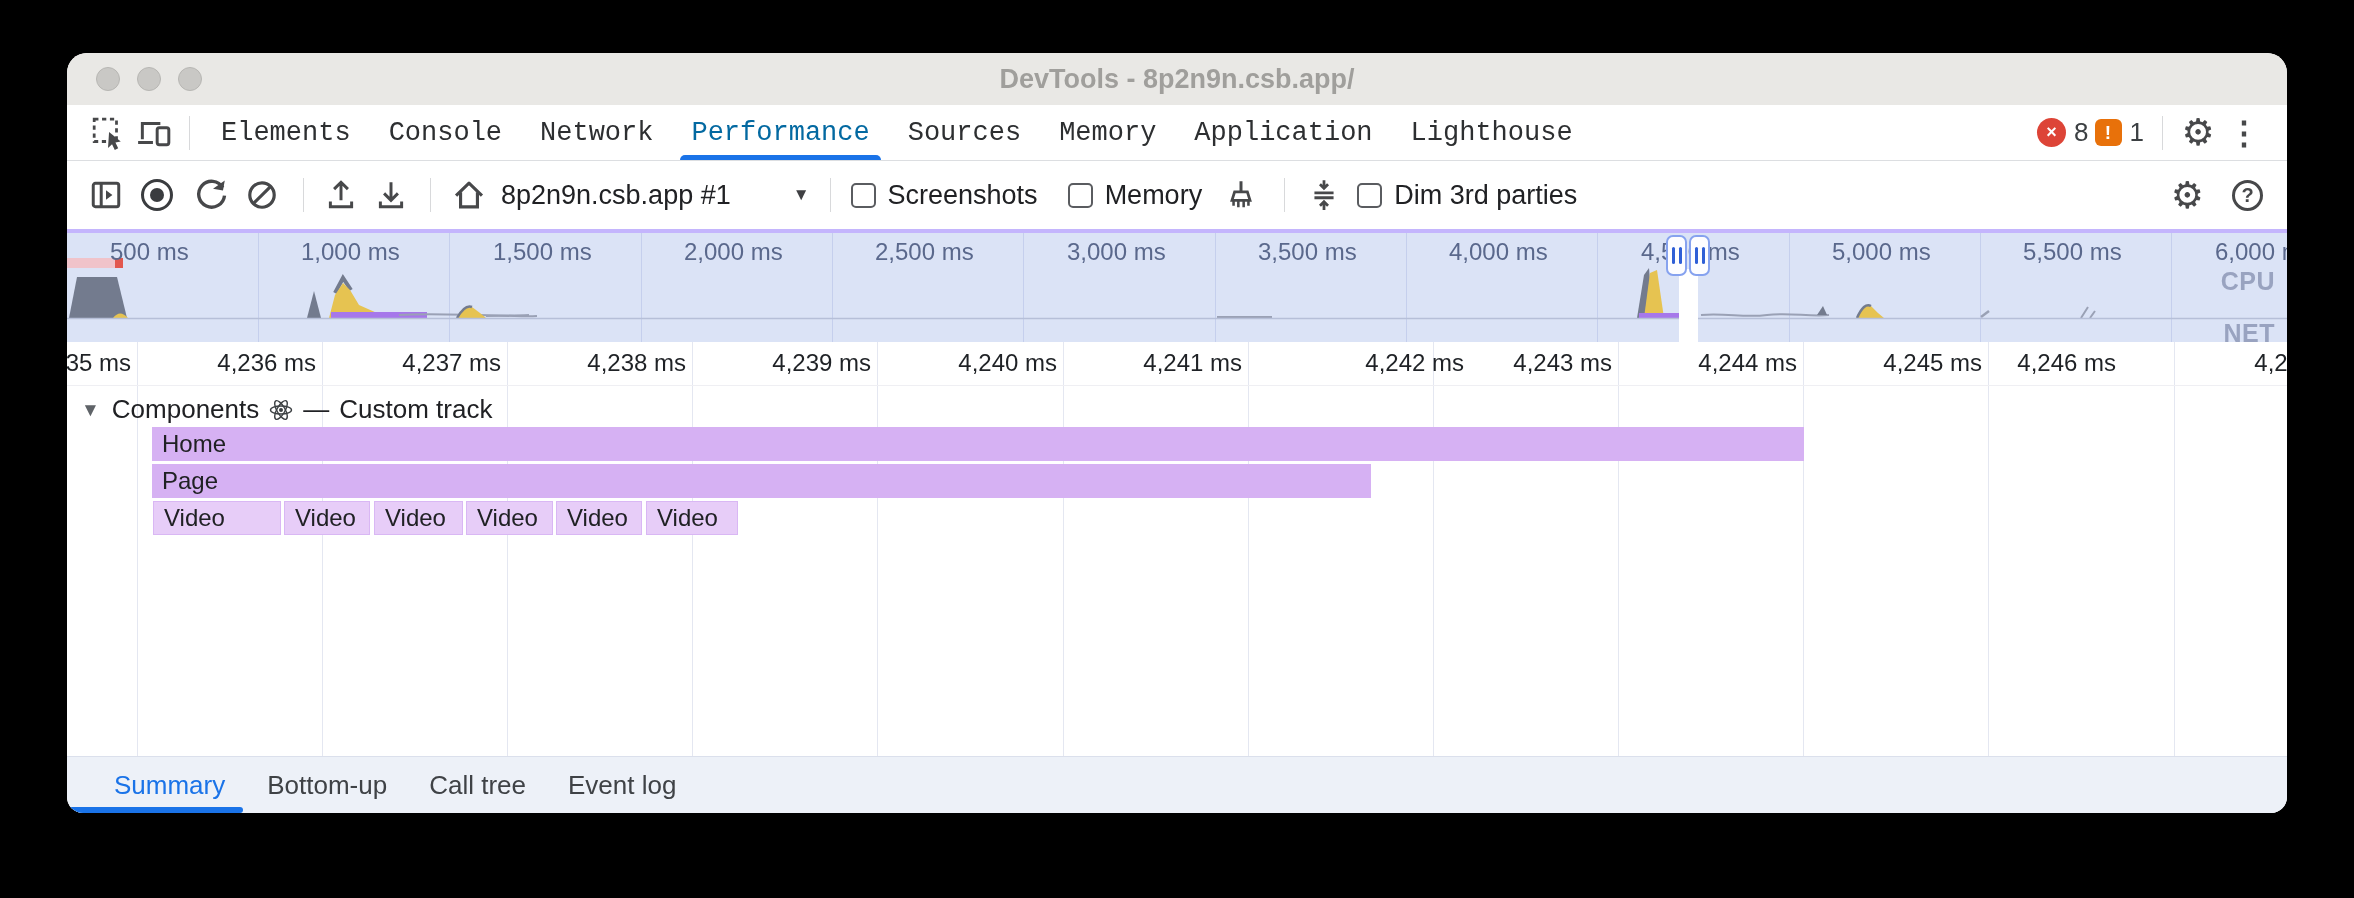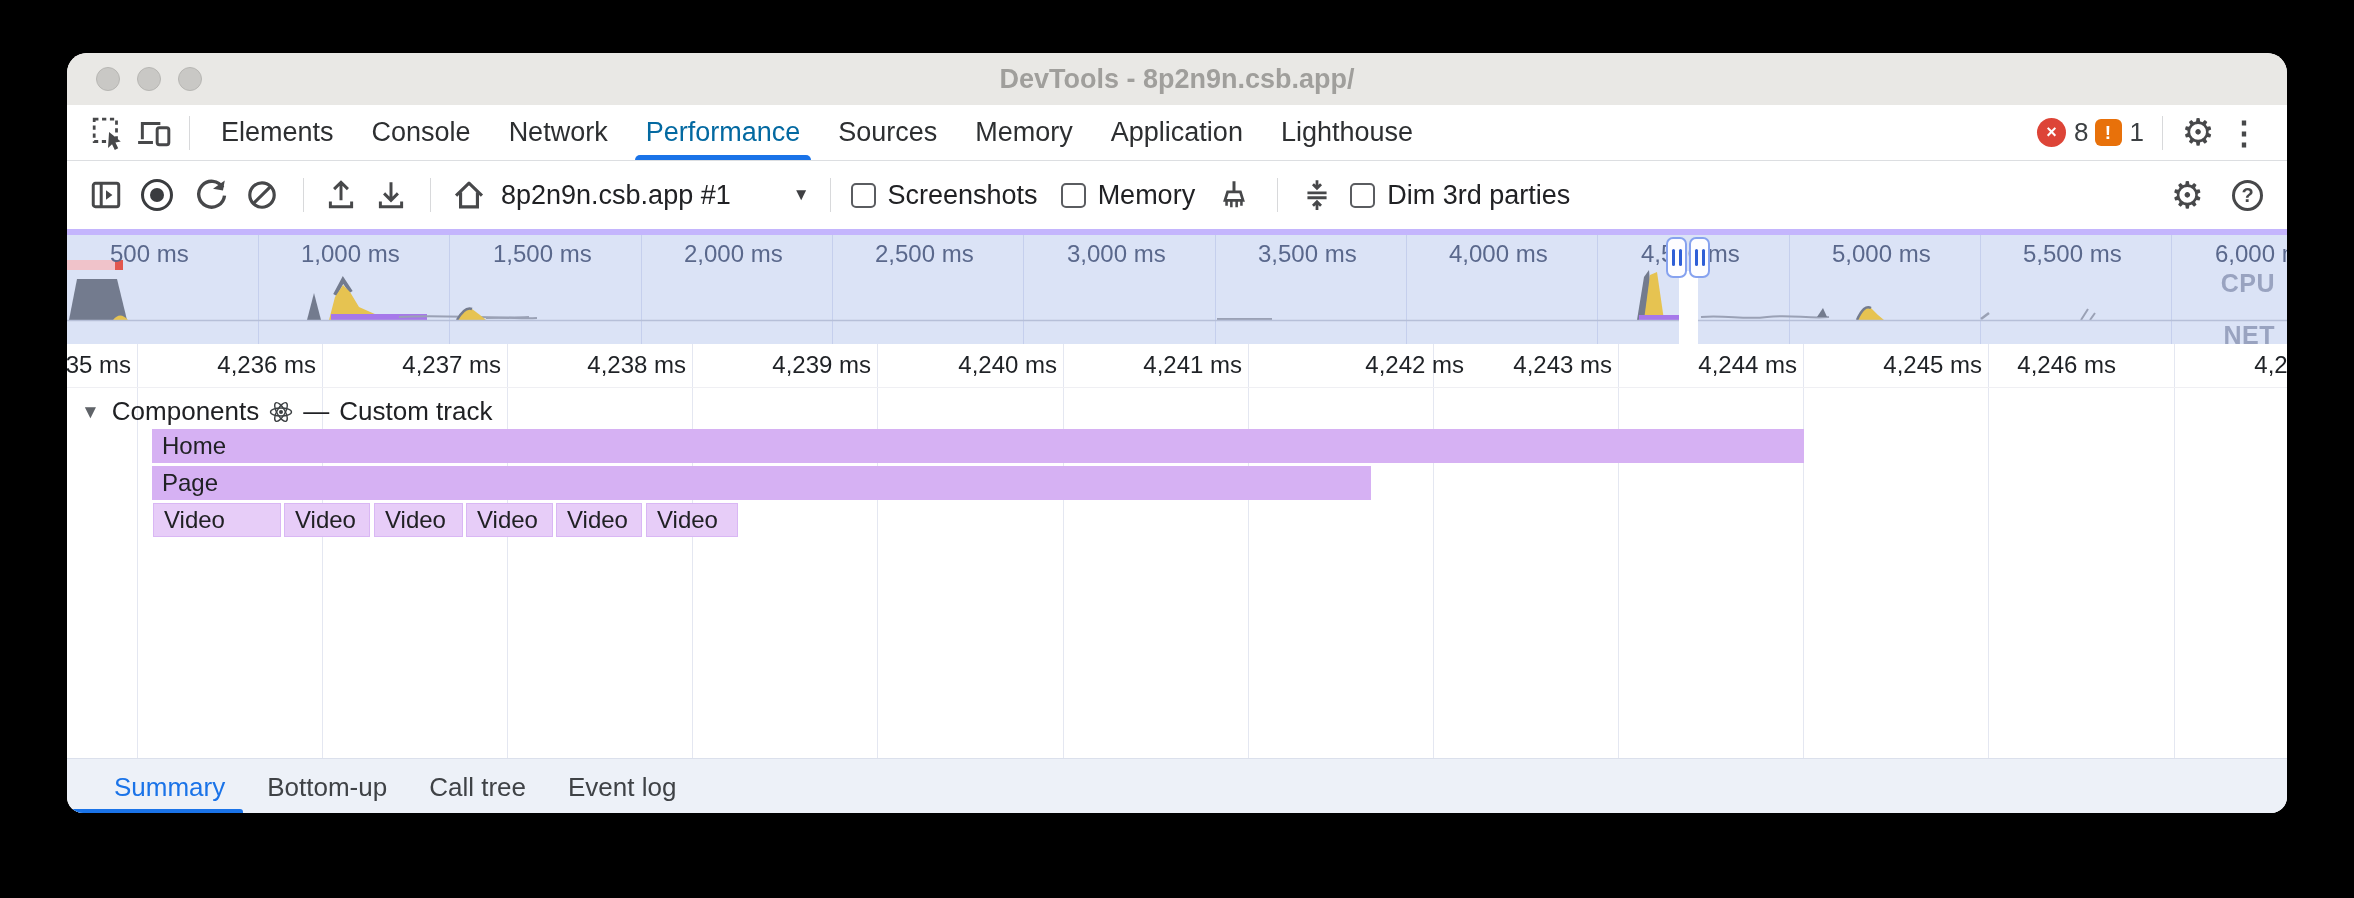--- a/index.html
+++ b/index.html
@@ -25,21 +25,21 @@
   .tab.active{color:#0369a1;}
   .tab.active::after{content:"";position:absolute;left:8px;right:8px;bottom:0;height:5px;background:#1a73e8;border-radius:5px 5px 0 0;}
   .spacer{flex:1 1 auto;}
   .badge-group{display:flex;align-items:center;gap:8px;margin-right:6px;}
   .err-ico{width:29px;height:29px;border-radius:50%;background:#dd4437;color:#fff;display:flex;align-items:center;justify-content:center;font-size:18px;font-weight:700;}
   .warn-ico{width:27px;height:27px;border-radius:6px;background:#e8710a;color:#fff;display:flex;align-items:center;justify-content:center;font-size:19px;font-weight:700;}
   .badge-count{font-size:26px;color:#3c4043;}
   .gear{font-size:37px;color:#47484a;line-height:1;}
   .kebab{font-size:32px;color:#47484a;font-weight:700;line-height:1;padding:0 6px;}
   
-  .toolbar{height:68px;display:flex;align-items:center;border-bottom:6px solid #c4b5fd;padding:0 24px 0 22px;background:#fff;}
+  .toolbar{height:68px;display:flex;align-items:center;border-bottom:4px solid #c4b5fd;padding:0 24px 0 22px;background:#fff;}
   .t-icon{display:flex;align-items:center;justify-content:center;color:#47484a;flex:0 0 auto;}
   .record{width:32px;height:32px;border-radius:50%;border:3.5px solid #3a3c3f;box-sizing:border-box;display:flex;align-items:center;justify-content:center;}
   .record i{width:14px;height:14px;border-radius:50%;background:#3a3c3f;}
   .target-label{font-size:27px;color:#202124;margin-left:14px;}
   .caret{font-size:17px;color:#3f4043;margin-left:62px;}
   .check{display:flex;align-items:center;gap:12px;font-size:27px;color:#202124;flex:0 0 auto;}
   .box{width:25px;height:25px;border:2.5px solid #5a5c60;border-radius:5px;box-sizing:border-box;background:#fff;}
   .help{width:31px;height:31px;border-radius:50%;border:3px solid #47484a;box-sizing:border-box;display:flex;align-items:center;justify-content:center;font-size:20px;font-weight:700;color:#47484a;}
   
   .overview{position:relative;height:109px;background:#dbe3f6;overflow:hidden;}
@@ -88,21 +88,21 @@
       </svg>
     </div>
     <div class="tb-icon">
       <svg width="36" height="34" viewBox="0 0 34 32">
         <path d="M6 22 V7 h17" fill="none" stroke="#47484a" stroke-width="2.8"></path>
         <path d="M2 25 h14" fill="none" stroke="#47484a" stroke-width="2.8"></path>
         <rect x="20" y="11" width="11" height="16" rx="2" fill="#fff" stroke="#47484a" stroke-width="2.8"></rect>
       </svg>
     </div>
     <div class="vdiv"></div>
-    <div id="devtools-tabs" style="display:flex;height:100%;">
+    <div id="devtools-tabs" style="display:flex;height:100%;font-family:Liberation Mono, monospace;">
         <div class="tab">Elements</div>
         <div class="tab">Console</div>
         <div class="tab">Network</div>
         <div class="tab active">Performance</div>
         <div class="tab">Sources</div>
         <div class="tab">Memory</div>
         <div class="tab">Application</div>
         <div class="tab">Lighthouse</div>
       </div>
     <div class="spacer"></div>
@@ -162,21 +162,21 @@
     <div class="vdiv"></div>
     <div class="t-icon" style="margin-left:8px;">
       <svg width="36" height="36" viewBox="0 0 32 32">
         <path d="M4.5 16.5 L16 5.5 L27.5 16.5" fill="none" stroke="#47484a" stroke-width="2.8" stroke-linejoin="round"></path>
         <path d="M8.5 13.5 V26.5 H23.5 V13.5" fill="none" stroke="#47484a" stroke-width="2.8"></path>
       </svg>
     </div>
     <div class="target-label">8p2n9n.csb.app #1</div>
     <div class="caret">▼</div>
     <div class="vdiv" style="margin:0 20px;"></div>
-    <label class="check" style="margin-right:23px;">
+    <label class="check" style="margin-right:30px;">
       <span class="box"></span>
       <span>Screenshots</span>
     </label>
     <label class="check" style="margin-right:22px;">
       <span class="box"></span>
       <span>Memory</span>
     </label>
     <div class="t-icon" style="margin-right:14px;">
       <svg width="34" height="34" viewBox="0 0 32 32">
         <line x1="16" y1="3" x2="16" y2="13" stroke="#47484a" stroke-width="2.8"></line>

